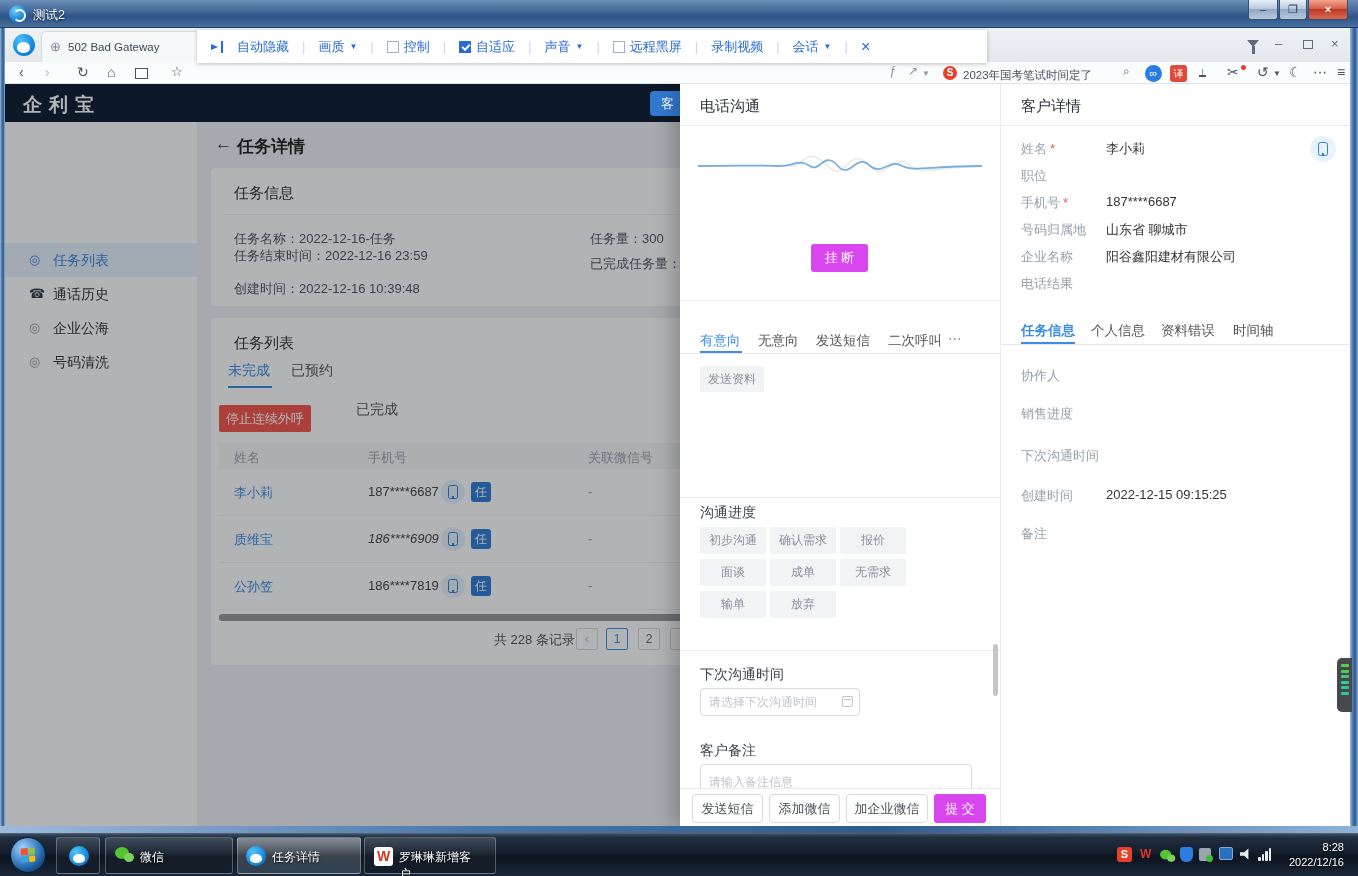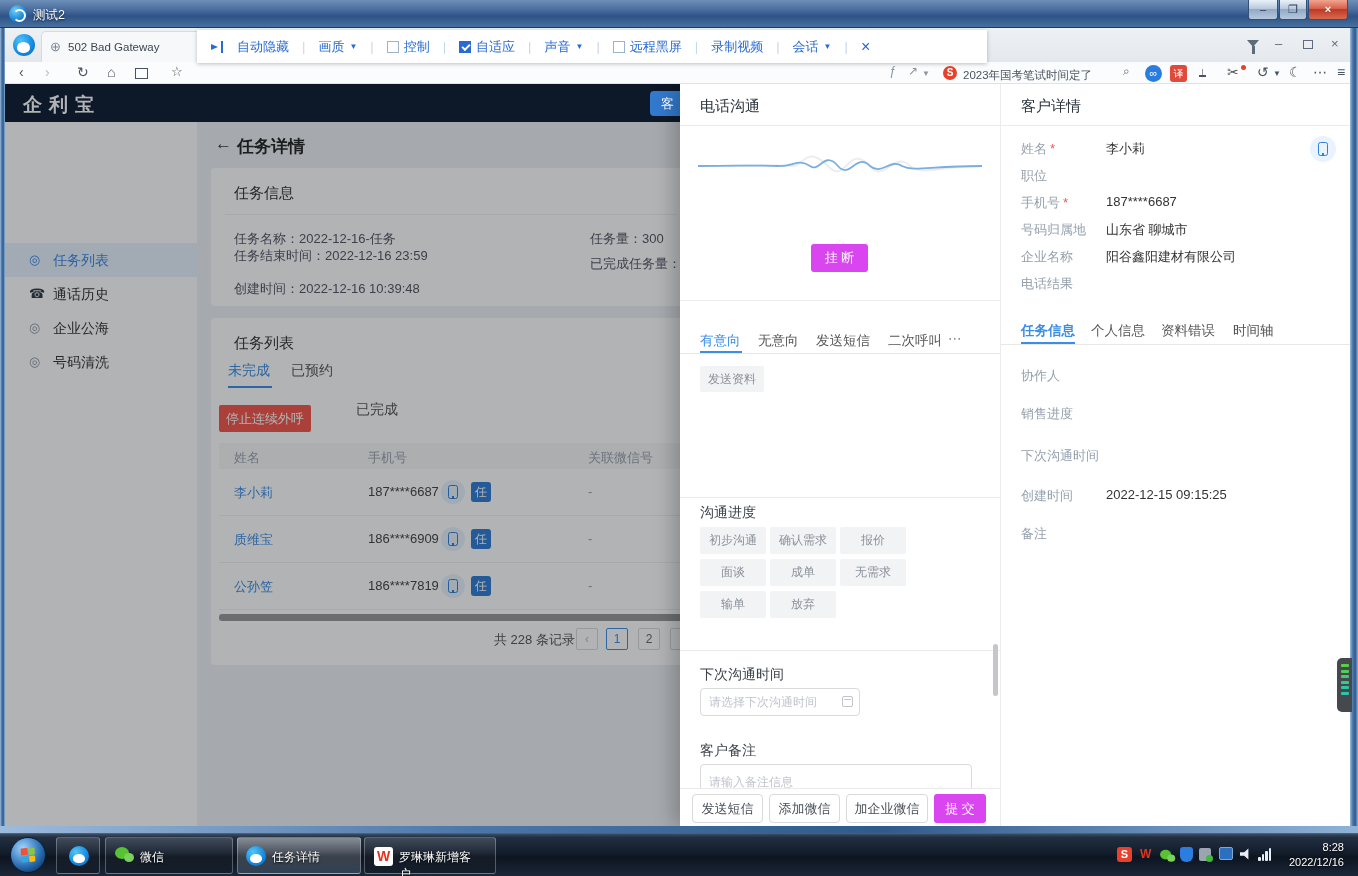--- a/index.html
+++ b/index.html
@@ -317,21 +317,21 @@
           <span class="txt td" style="left:149px; top:15px;">187****6687</span>
           <span class="chip" style="left:222px; top:11px;">
               <span class="mob"></span>
             </span>
           <span class="badge" style="left:252px; top:13px;">任</span>
           <span class="txt td" style="left:369px; top:15px; color:#9aa3ad;">-</span>
         </div>
 
         <div class="abs" style="left:8px; top:198px; width:472px; height:47px; border-bottom:1px solid #f0f0f0;">
           <span class="txt td link" style="left:15px; top:15px;">质维宝</span>
-          <span class="txt td" style="left:149px; top:15px;">186****6909</span>
+          <span class="txt td" style="left:149px; top:15px;font-style:italic;">186****6909</span>
           <span class="chip" style="left:222px; top:11px;">
               <span class="mob"></span>
             </span>
           <span class="badge" style="left:252px; top:13px;">任</span>
           <span class="txt td" style="left:369px; top:15px; color:#9aa3ad;">-</span>
         </div>
 
         <div class="abs" style="left:8px; top:245px; width:472px; height:47px; border-bottom:1px solid #f0f0f0;">
           <span class="txt td link" style="left:15px; top:15px;">公孙笠</span>
           <span class="txt td" style="left:149px; top:15px;">186****7819</span>

